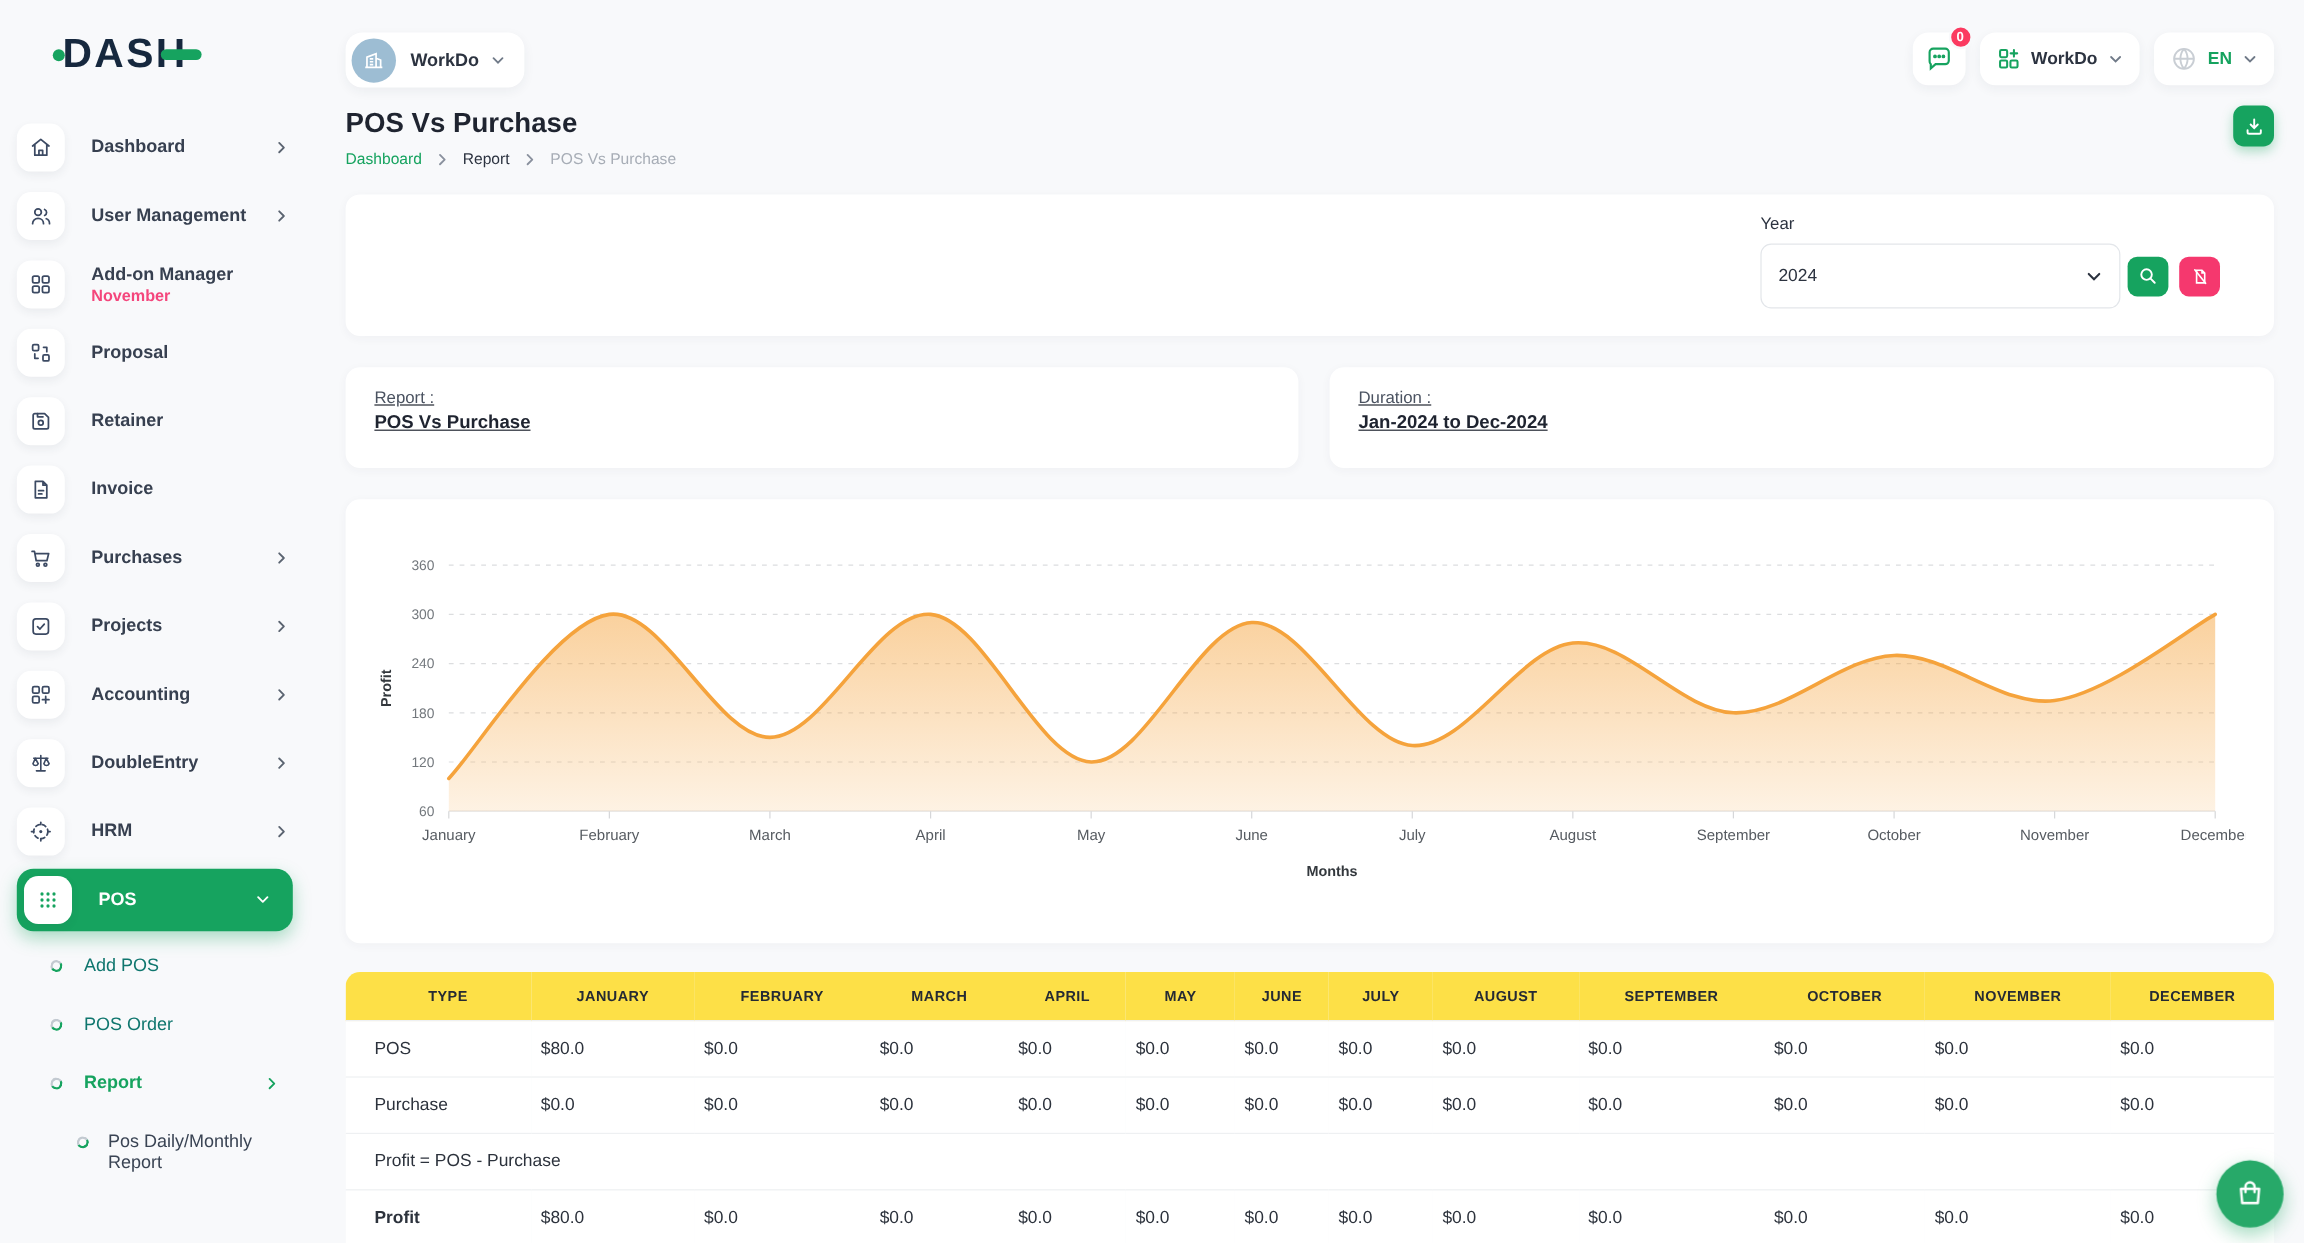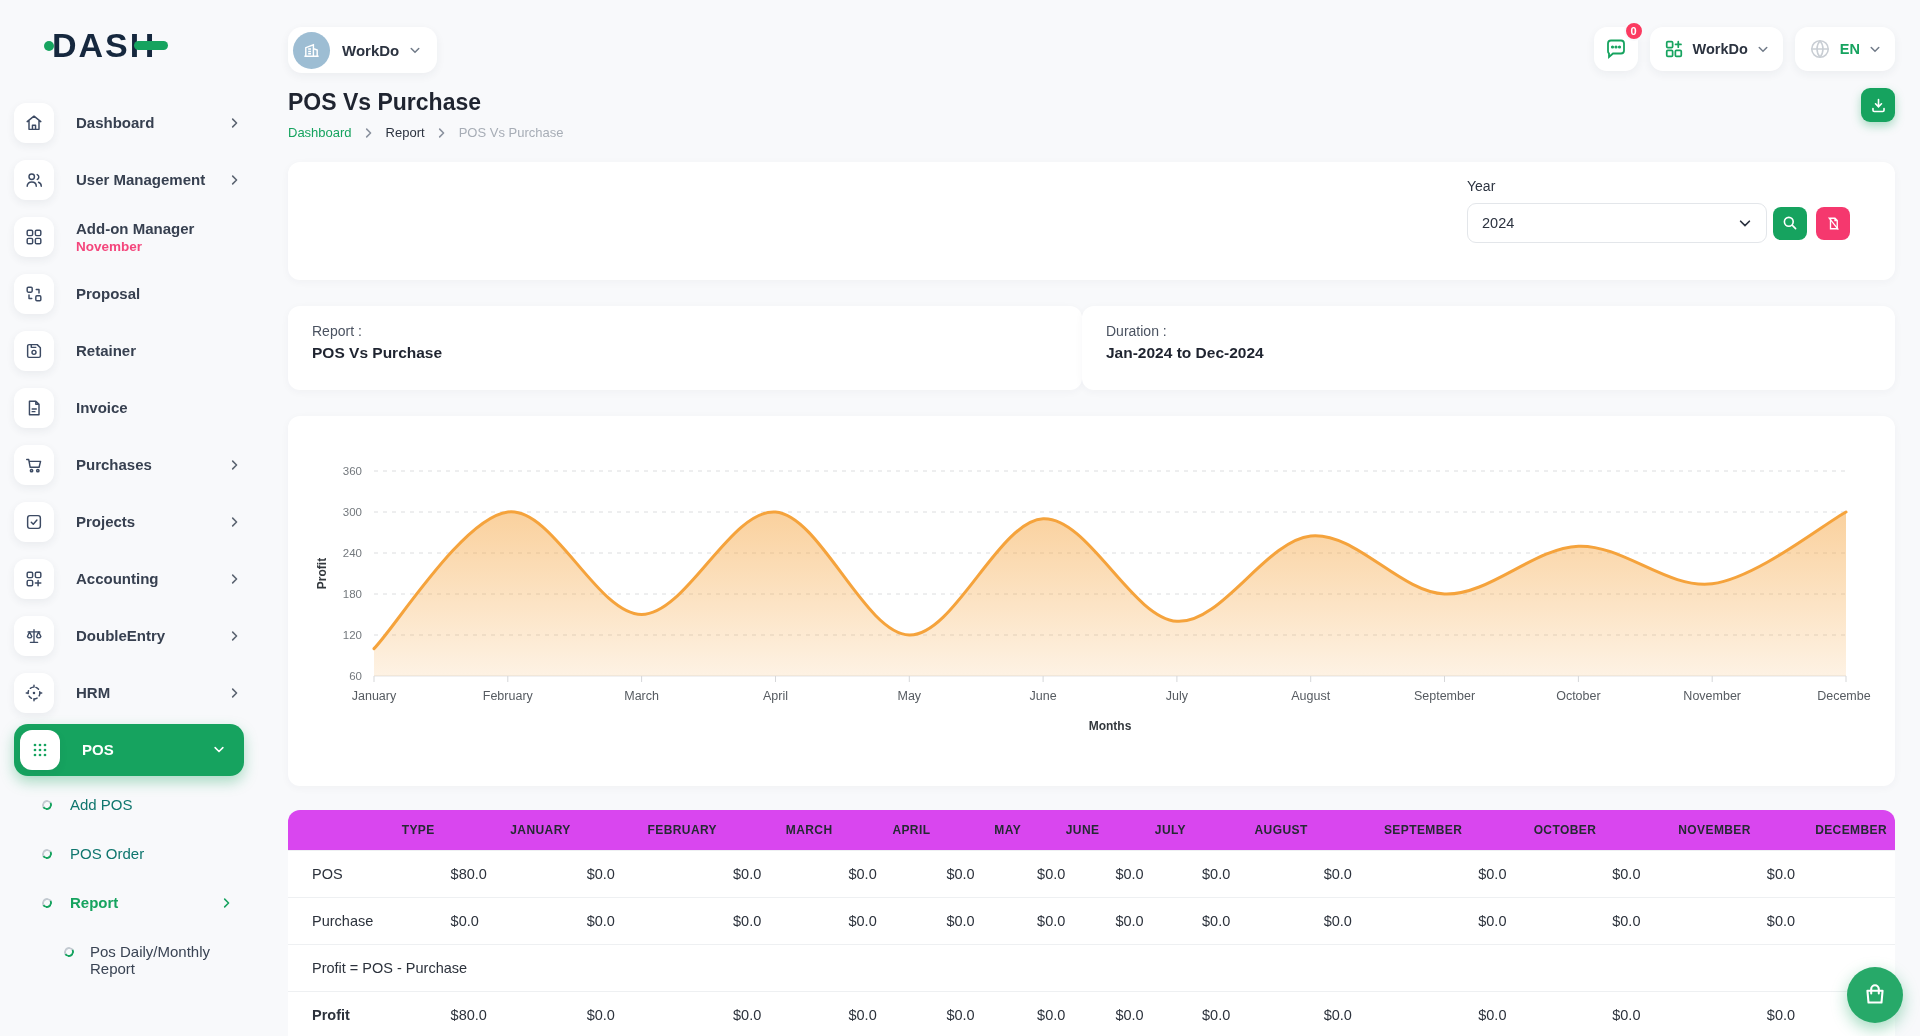--- a/index.html
+++ b/index.html
@@ -56,40 +56,40 @@
   .breadcrumb .crumb-cur { color:#a7adb6; }
   .bc-sep { color:#8a919e; display:flex; }
   .dl-btn { position:absolute; top:88px; right:25px; width:34px; height:34px; border-radius:9px; background:#16a35f; border:none; color:#fff; display:flex; align-items:center; justify-content:center; cursor:pointer; box-shadow:0 4px 10px rgba(22,163,95,.35); }
 
   
   .card { background:#fff; border-radius:12px; box-shadow:0 2px 8px rgba(40,50,70,.04); }
   .filter-card { margin-top:22px; height:118px; position:relative; }
   .filter-group { position:absolute; right:36px; top:16px; width:392px; }
   .filter-label { font-size:14px; color:#2c3340; margin-bottom:9px; }
   .filter-row { display:flex; align-items:center; gap:6px; }
-  .year-select { width:300px; height:40px; border:1px solid #e3e6ea; border-radius:9px; background:#fff; font-size:14.5px; color:#2c3340; padding:0 14px; display:flex; align-items:center; justify-content:space-between; cursor:pointer; }
+  .year-select { width:300px; height:54px; border:1px solid #e3e6ea; border-radius:9px; background:#fff; font-size:14.5px; color:#2c3340; padding:0 14px; display:flex; align-items:center; justify-content:space-between; cursor:pointer; }
   .sq-btn { width:34px; height:33px; border:none; border-radius:8px; display:flex; align-items:center; justify-content:center; color:#fff; cursor:pointer; }
   .sq-btn.green { background:#16a35f; }
   .sq-btn.pink { background:#f5386e; margin-left:3px; }
 
-  .info-row { display:flex; margin-top:26px; }
+  .info-row { display:flex; gap:26px; margin-top:26px;text-decoration:underline; }
   .info-card { height:84px; padding:17px 24px; }
   .info-card.left { width:794px; }
   .info-card.right { flex:1; }
   .info-label { font-size:14px; color:#4a5260; }
   .info-value { font-size:15.5px; font-weight:700; color:#1f2430; margin-top:5px; }
 
   
   .chart-card { margin-top:26px; height:370px; padding:24px; }
   .chart-card svg { display:block; }
 
   
   .table-card { margin-top:24px; border-radius:12px 12px 0 0; overflow:hidden; }
   table { width:100%; border-collapse:collapse; table-layout:fixed; }
-  thead th { background:#d946ef; font-size:12px; font-weight:700; letter-spacing:.4px; color:#252a33; text-align:right; padding:13px 8px; border-bottom:1px solid #eef0f2; }
+  thead th { background:#fde047; font-size:12px; font-weight:700; letter-spacing:.4px; color:#252a33; text-align:center; padding:13px 8px; border-bottom:1px solid #eef0f2; }
   tbody td { font-size:14.5px; color:#2c323c; text-align:left; padding:15px 8px; border-bottom:1px solid #eef0f2; background:#fff; }
   th:first-child, td:first-child { padding-left:24px; }
   .row-bold td:first-child { font-weight:700; }
 
   
   .fab { position:fixed; right:17px; bottom:13px; width:56px; height:56px; border-radius:50%; background:#27a969; border:none; color:#fff; display:flex; align-items:center; justify-content:center; cursor:pointer; box-shadow:0 6px 16px rgba(22,163,95,.4); }
 </style>
 </head>
 <body>
 

